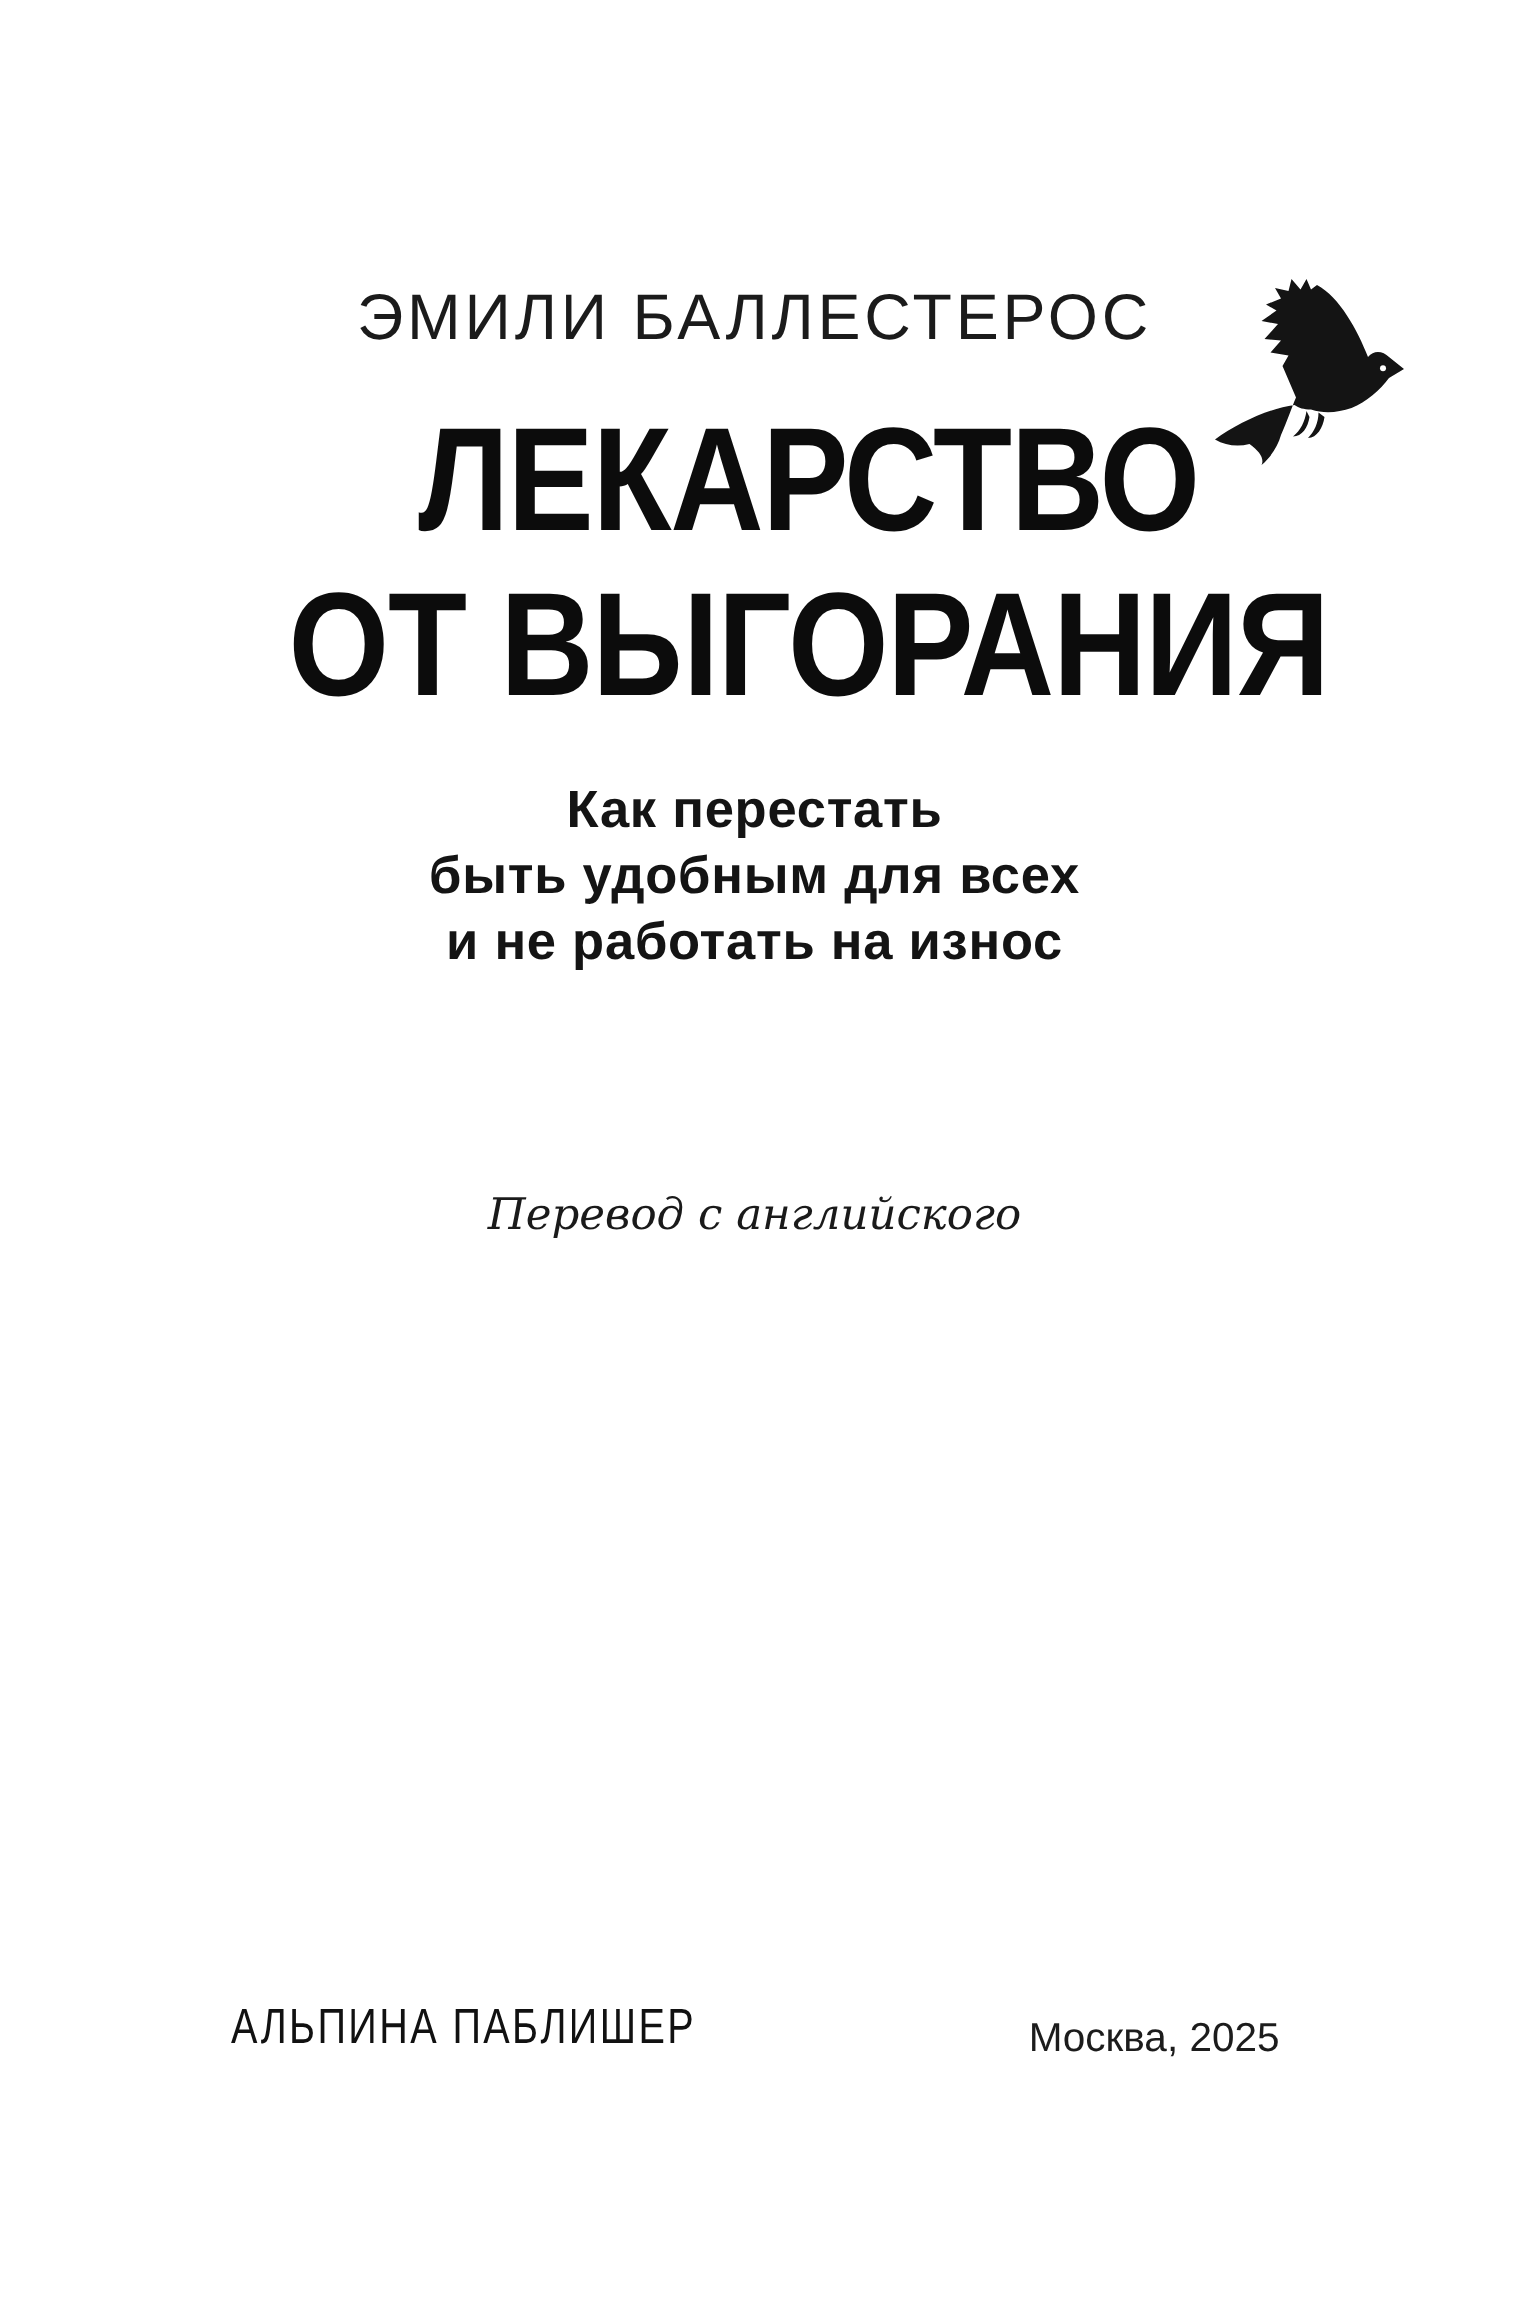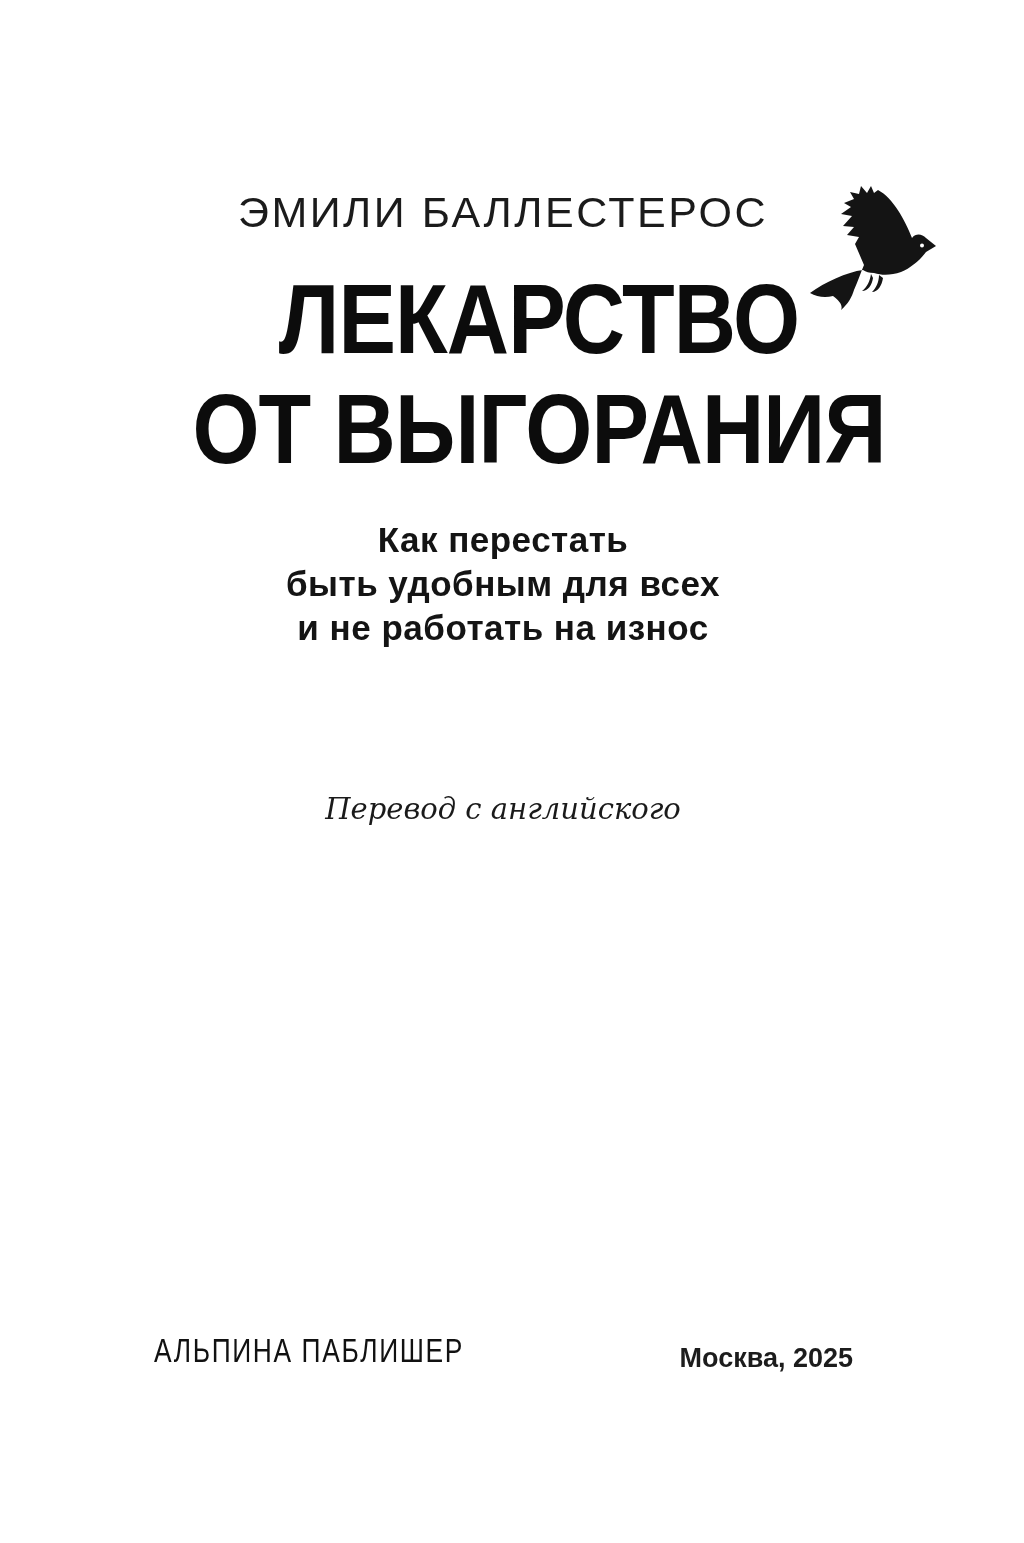--- a/index.html
+++ b/index.html
@@ -80,21 +80,21 @@
     white-space: nowrap;
     transform: scaleX(0.8);
     transform-origin: 0 50%;
     color: #111111;
   }
   .imprint {
     position: absolute;
     right: 171px;
     top: 1345px;
     font-size: 27px;
-    font-weight: 700;
+    font-weight: 400;
     line-height: 1;
     white-space: nowrap;
     color: #1c1c1c;
   }
 </style>
 </head>
 <body>
 
 <div class="page">
 

